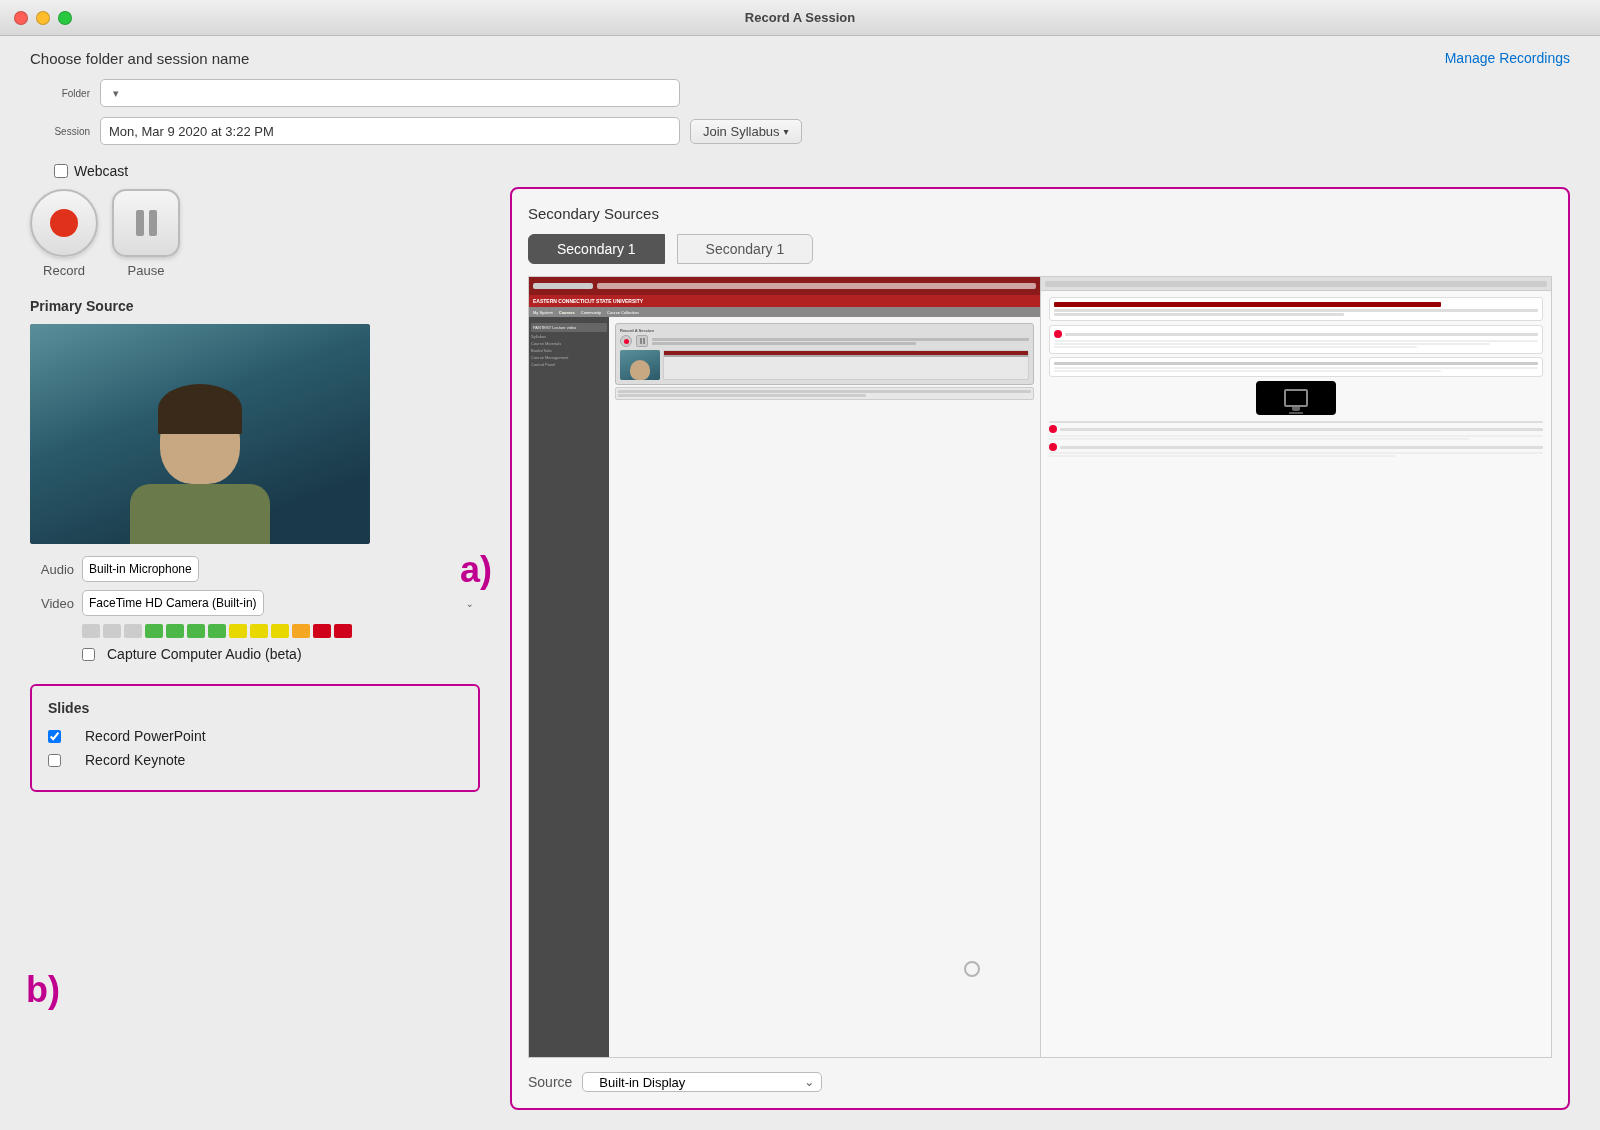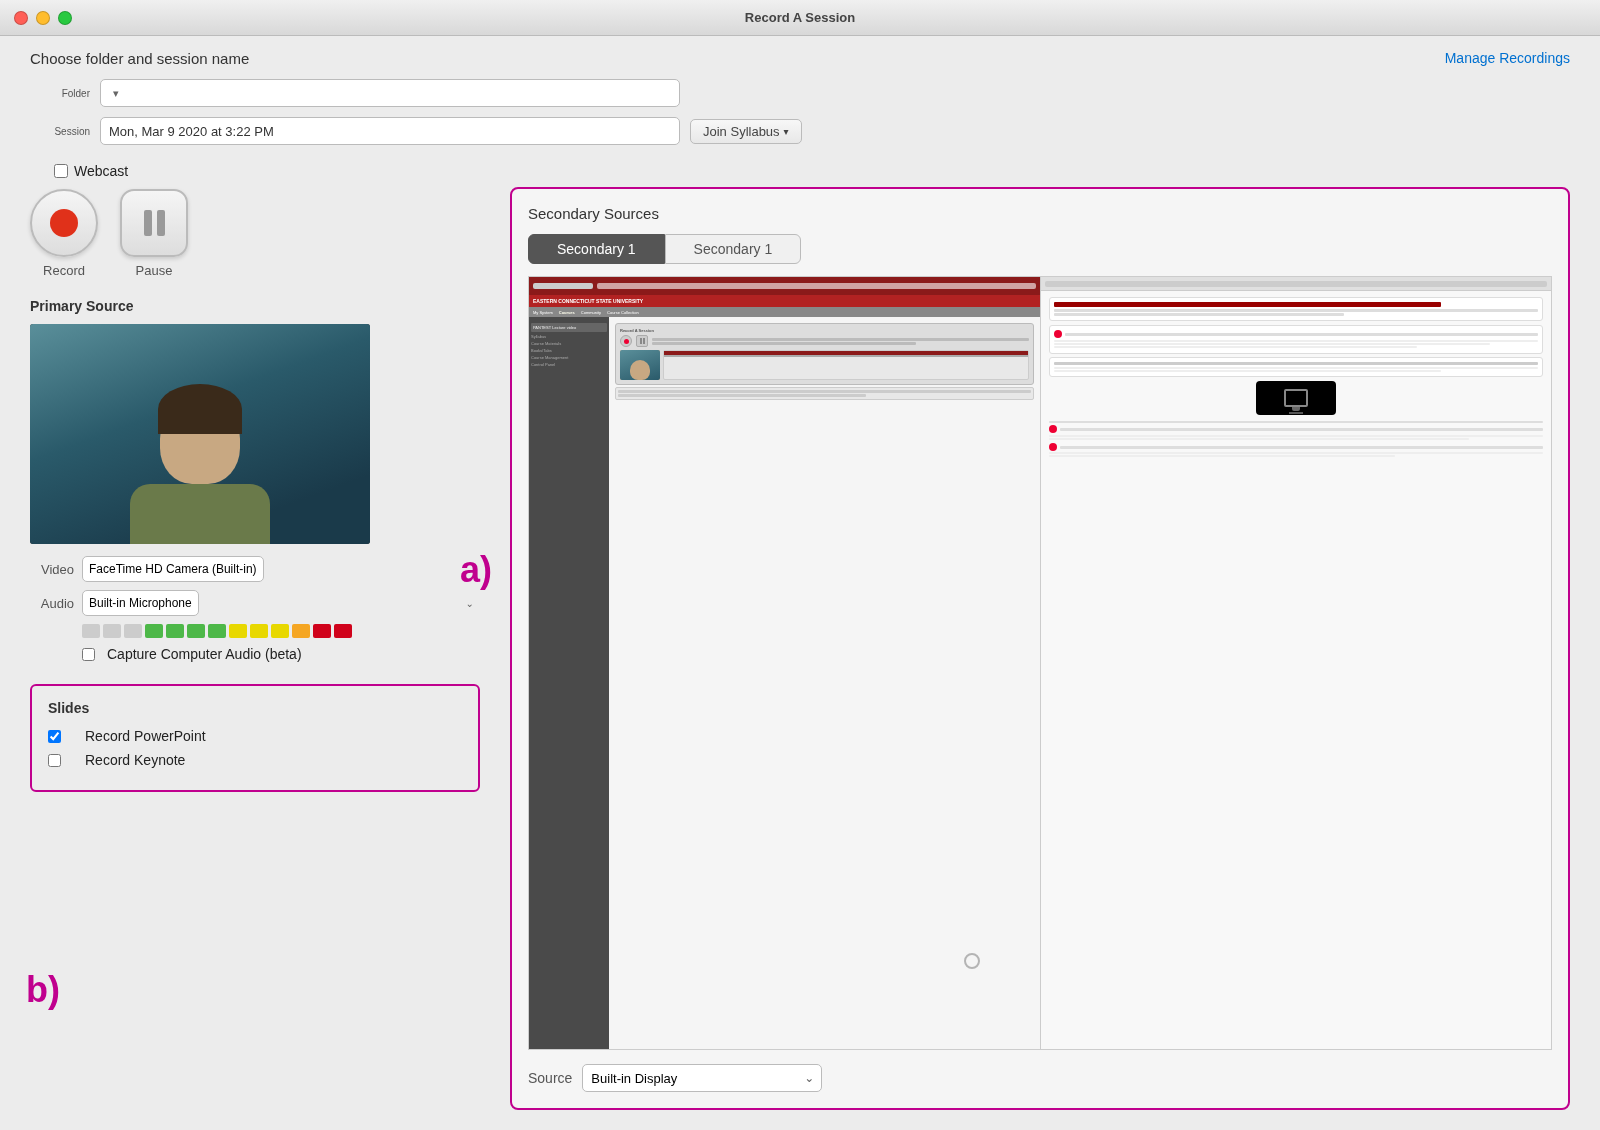--- a/index.html
+++ b/index.html
@@ -283,21 +283,21 @@
       margin-top: 8px;
     }
     .secondary-sources-label {
       font-size: 15px;
       font-weight: 500;
       color: #333;
       margin-bottom: 12px;
     }
     .secondary-tabs {
       display: flex;
-      gap: 0;
+      gap: 12px;
       margin-bottom: 12px;
     }
     .sec-tab {
       padding: 6px 28px;
       border: 1px solid #bbb;
       font-size: 14px;
       cursor: pointer;
       background: #f0f0f0;
       color: #555;
     }
@@ -321,25 +321,25 @@
     .source-label {
       font-size: 14px;
       color: #555;
     }
     .source-select-wrap {
       position: relative;
       width: 240px;
     }
     .source-select {
       width: 240px;
-      height: 28px;
+      height: 20px;
       border: 1px solid #bbb;
       border-radius: 5px;
       background: #fff;
-      padding: 0 28px 0 8px;
+      padding: 0 28px 0 16px;
       font-size: 13px;
       appearance: none;
       cursor: pointer;
     }
     .source-select-wrap::after {
       content: '⌄';
       position: absolute;
       right: 8px;
       top: 50%;
       transform: translateY(-50%);
@@ -373,21 +373,21 @@
     
     .left-side {
       width: 500px;
       display: flex;
       flex-direction: column;
       padding: 0 20px 20px 30px;
     }
     .record-row {
       display: flex;
       align-items: flex-start;
-      gap: 22px;
+      gap: 14px;
       padding: 10px 0 20px 0;
     }
     
     .right-side {
       flex: 1;
       padding: 0 30px 20px 10px;
       display: flex;
       flex-direction: column;
     }
 
@@ -549,32 +549,32 @@
         <div class="face">
           <div class="face-head">
             <div class="face-hair"></div>
           </div>
           <div class="face-body"></div>
         </div>
       </div>
 
       <div style="margin-top:12px;">
         <div class="video-controls-row">
+          <span class="vc-label">Audio</span>
+          <div class="vc-select-wrap">
+            <select class="vc-select">
+              <option value="Built-in Microphone">Built-in Microphone</option>
+            </select>
+          </div>
+        </div>
+        <div class="video-controls-row">
           <span class="vc-label">Video</span>
           <div class="vc-select-wrap">
             <select class="vc-select">
               <option value="FaceTime HD Camera (Built-in)">FaceTime HD Camera (Built-in)</option>
-            </select>
-          </div>
-        </div>
-        <div class="video-controls-row">
-          <span class="vc-label">Audio</span>
-          <div class="vc-select-wrap">
-            <select class="vc-select">
-              <option value="Built-in Microphone">Built-in Microphone</option>
             </select>
           </div>
         </div>
 
         <div class="audio-level-bar">
           <div class="level-seg seg-gray"></div>
           <div class="level-seg seg-gray"></div>
           <div class="level-seg seg-gray"></div>
           <div class="level-seg seg-green"></div>
           <div class="level-seg seg-green"></div>

